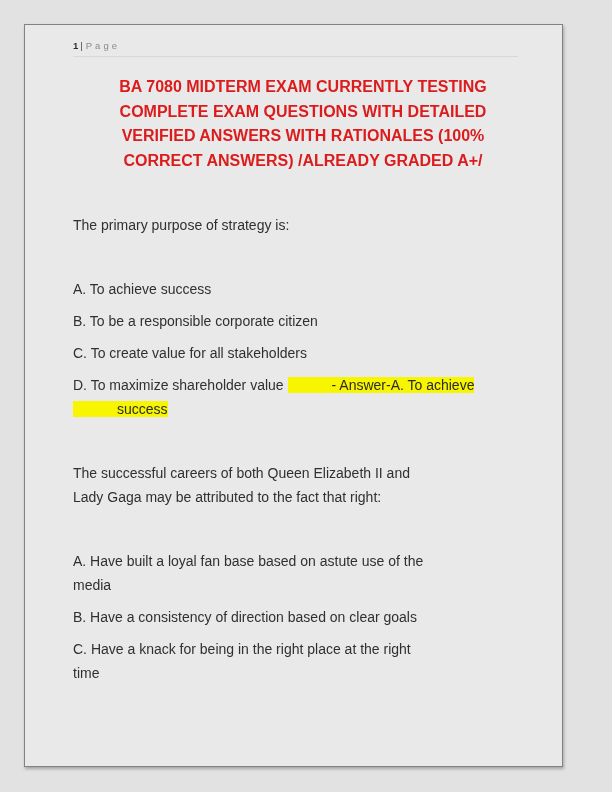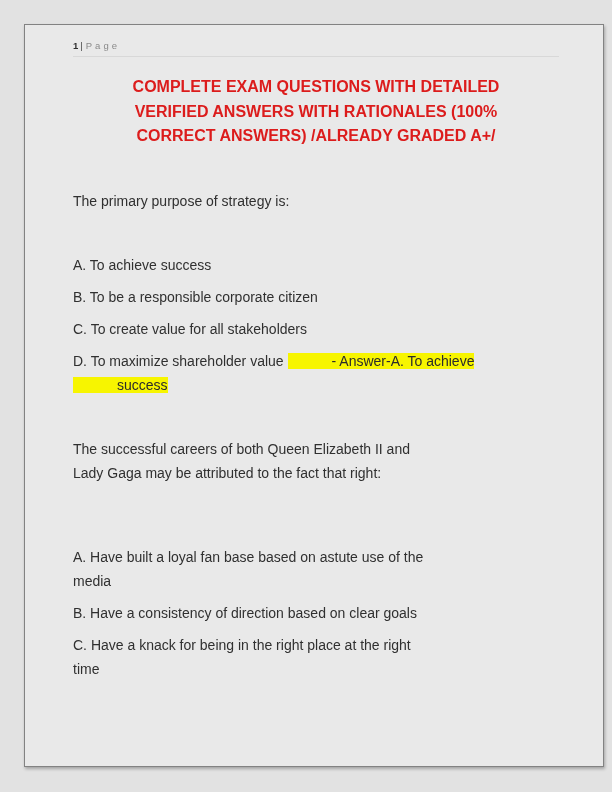--- a/index.html
+++ b/index.html
@@ -11,21 +11,21 @@
     height: 792px;
     background: #e2e2e2;
     font-family: "Liberation Sans", "DejaVu Sans", sans-serif;
     overflow: hidden;
     position: relative;
   }
   .page {
     position: absolute;
     left: 24px;
     top: 24px;
-    width: 580px;
+    width: 539px;
     height: 743px;
     box-sizing: border-box;
     background: #e9e9e9;
     border: 1px solid #828282;
     box-shadow: 1px 2px 3px rgba(0,0,0,0.28);
     padding: 14px 44px 0 48px;
     overflow: hidden;
   }
   .page-header {
     font-size: 9.5px;
@@ -86,20 +86,21 @@
 <body>
 
 <div class="page">
 
   <div class="page-header">
     <span class="num">1</span><span class="divider">|</span><span class="label">Page</span>
   </div>
   <hr class="header-rule">
 
   <div class="doc-title">
+    <div class="tline">BA 7080 MIDTERM EXAM CURRENTLY TESTING</div>
     <div class="tline">COMPLETE EXAM QUESTIONS WITH DETAILED</div>
     <div class="tline">VERIFIED ANSWERS WITH RATIONALES (100%</div>
     <div class="tline">CORRECT ANSWERS) /ALREADY GRADED A+/</div>
   </div>
 
   <div class="body-text">
 
     <p class="para">
       <span class="line" style="display: block; margin-top: 12px;">The primary purpose of strategy is:</span>
     </p>
@@ -123,21 +124,21 @@
     <div class="spacer"></div>
 
     <p class="para">
       <span class="line" style="display: block;">The successful careers of both Queen Elizabeth II and</span>
       <span class="line" style="display: block;">Lady Gaga may be attributed to the fact that right:</span>
     </p>
 
     <div class="spacer"></div>
 
     <p class="para">
-      <span class="line" style="display: block; margin-top: 20px;">A. Have built a loyal fan base based on astute use of the</span>
+      <span class="line" style="display: block;">A. Have built a loyal fan base based on astute use of the</span>
       <span class="line" style="display: block;">media</span>
     </p>
     <p class="para">
       <span class="line" style="display: block;">B. Have a consistency of direction based on clear goals</span>
     </p>
     <p class="para">
       <span class="line" style="display: block;">C. Have a knack for being in the right place at the right</span>
       <span class="line" style="display: block;">time</span>
     </p>
 

